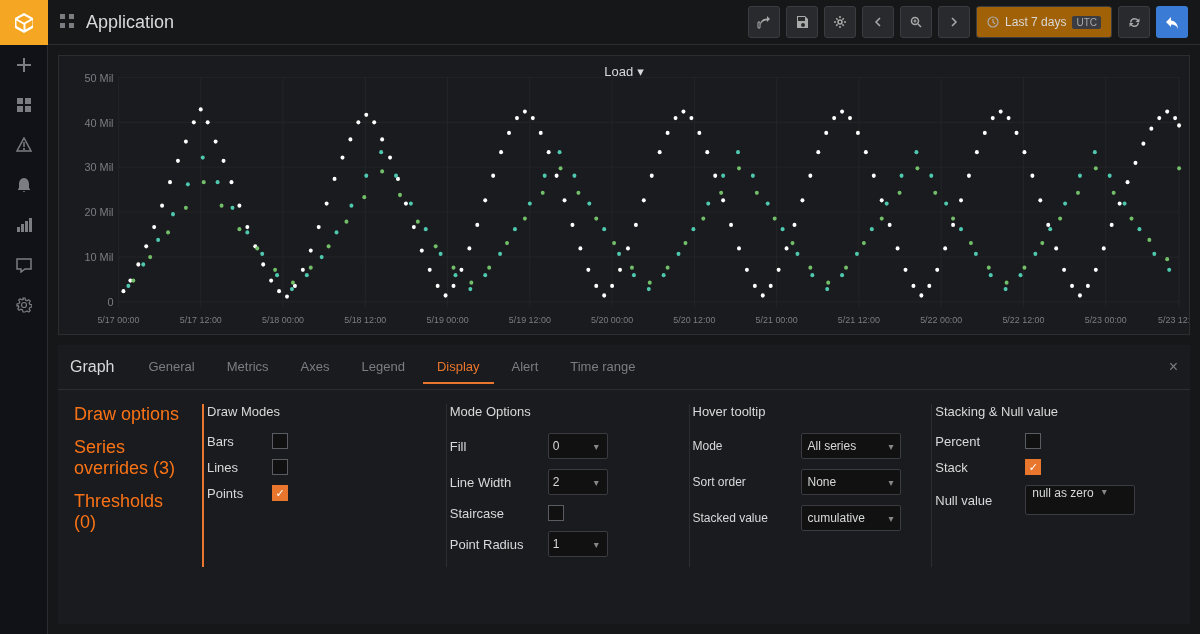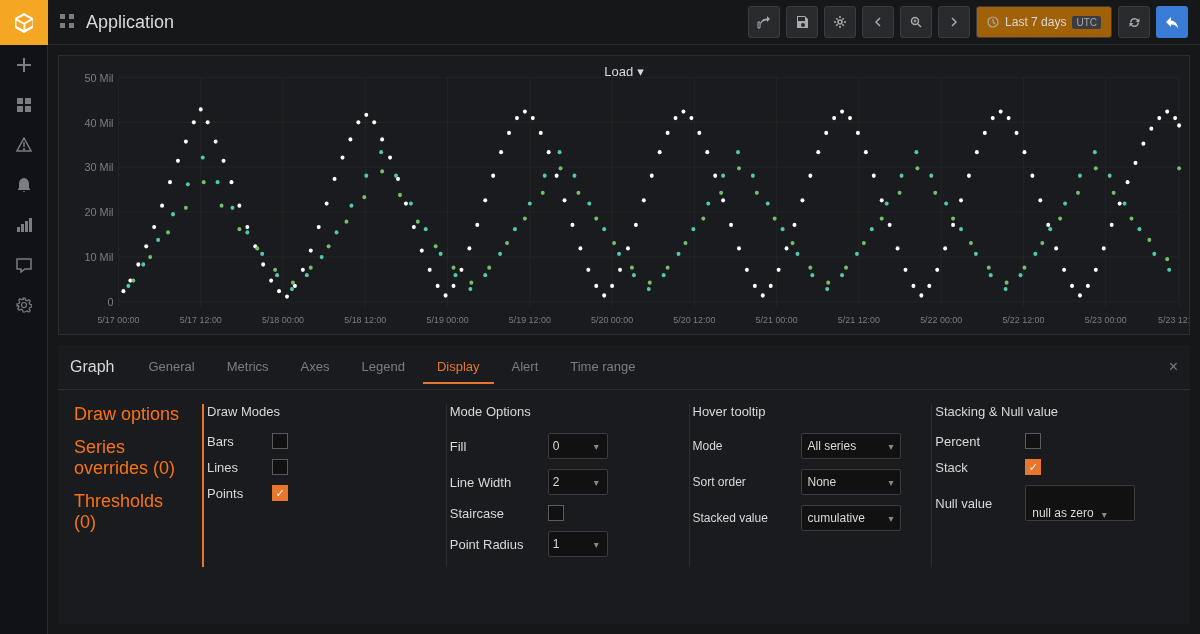--- a/index.html
+++ b/index.html
@@ -312,29 +312,29 @@
       align-items: center;
       gap: 10px;
       margin-bottom: 10px;
     }
     .stack-label {
       width: 80px;
       color: #d8d9da;
       font-size: 13px;
     }
     .null-select {
-      height: 36px;
+      height: 30px;
       background: #111;
       border: 1px solid #3a3c42;
       border-radius: 2px;
       color: #d8d9da;
       font-size: 12px;
       padding: 0 6px;
       display: flex;
-      align-items: flex-end;
+      align-items: flex-start;
       min-width: 110px;
       cursor: pointer;
     }
     svg.chart-svg {
       width: 100%;
       height: 100%;
     }
 
     .chevron { font-size: 10px; color: #888; }
   </style>
@@ -806,21 +806,21 @@
       <div class="tab active">Display</div>
       <div class="tab">Alert</div>
       <div class="tab">Time range</div>
       <div class="graph-close">×</div>
     </div>
 
     <div class="graph-body">
 
       <div class="graph-left">
         <div class="graph-left-item">Draw options</div>
-        <div class="graph-left-item">Series overrides (0)</div>
+        <div class="graph-left-item">Series overrides (3)</div>
         <div class="graph-left-item">Thresholds (0)</div>
       </div>
 
       <div class="options-sections">
 
         <div class="options-section">
           <div class="section-title">Draw Modes</div>
           <div class="draw-mode-row">
             <span class="draw-mode-label">Bars</span>
             <div class="checkbox-custom"></div>

